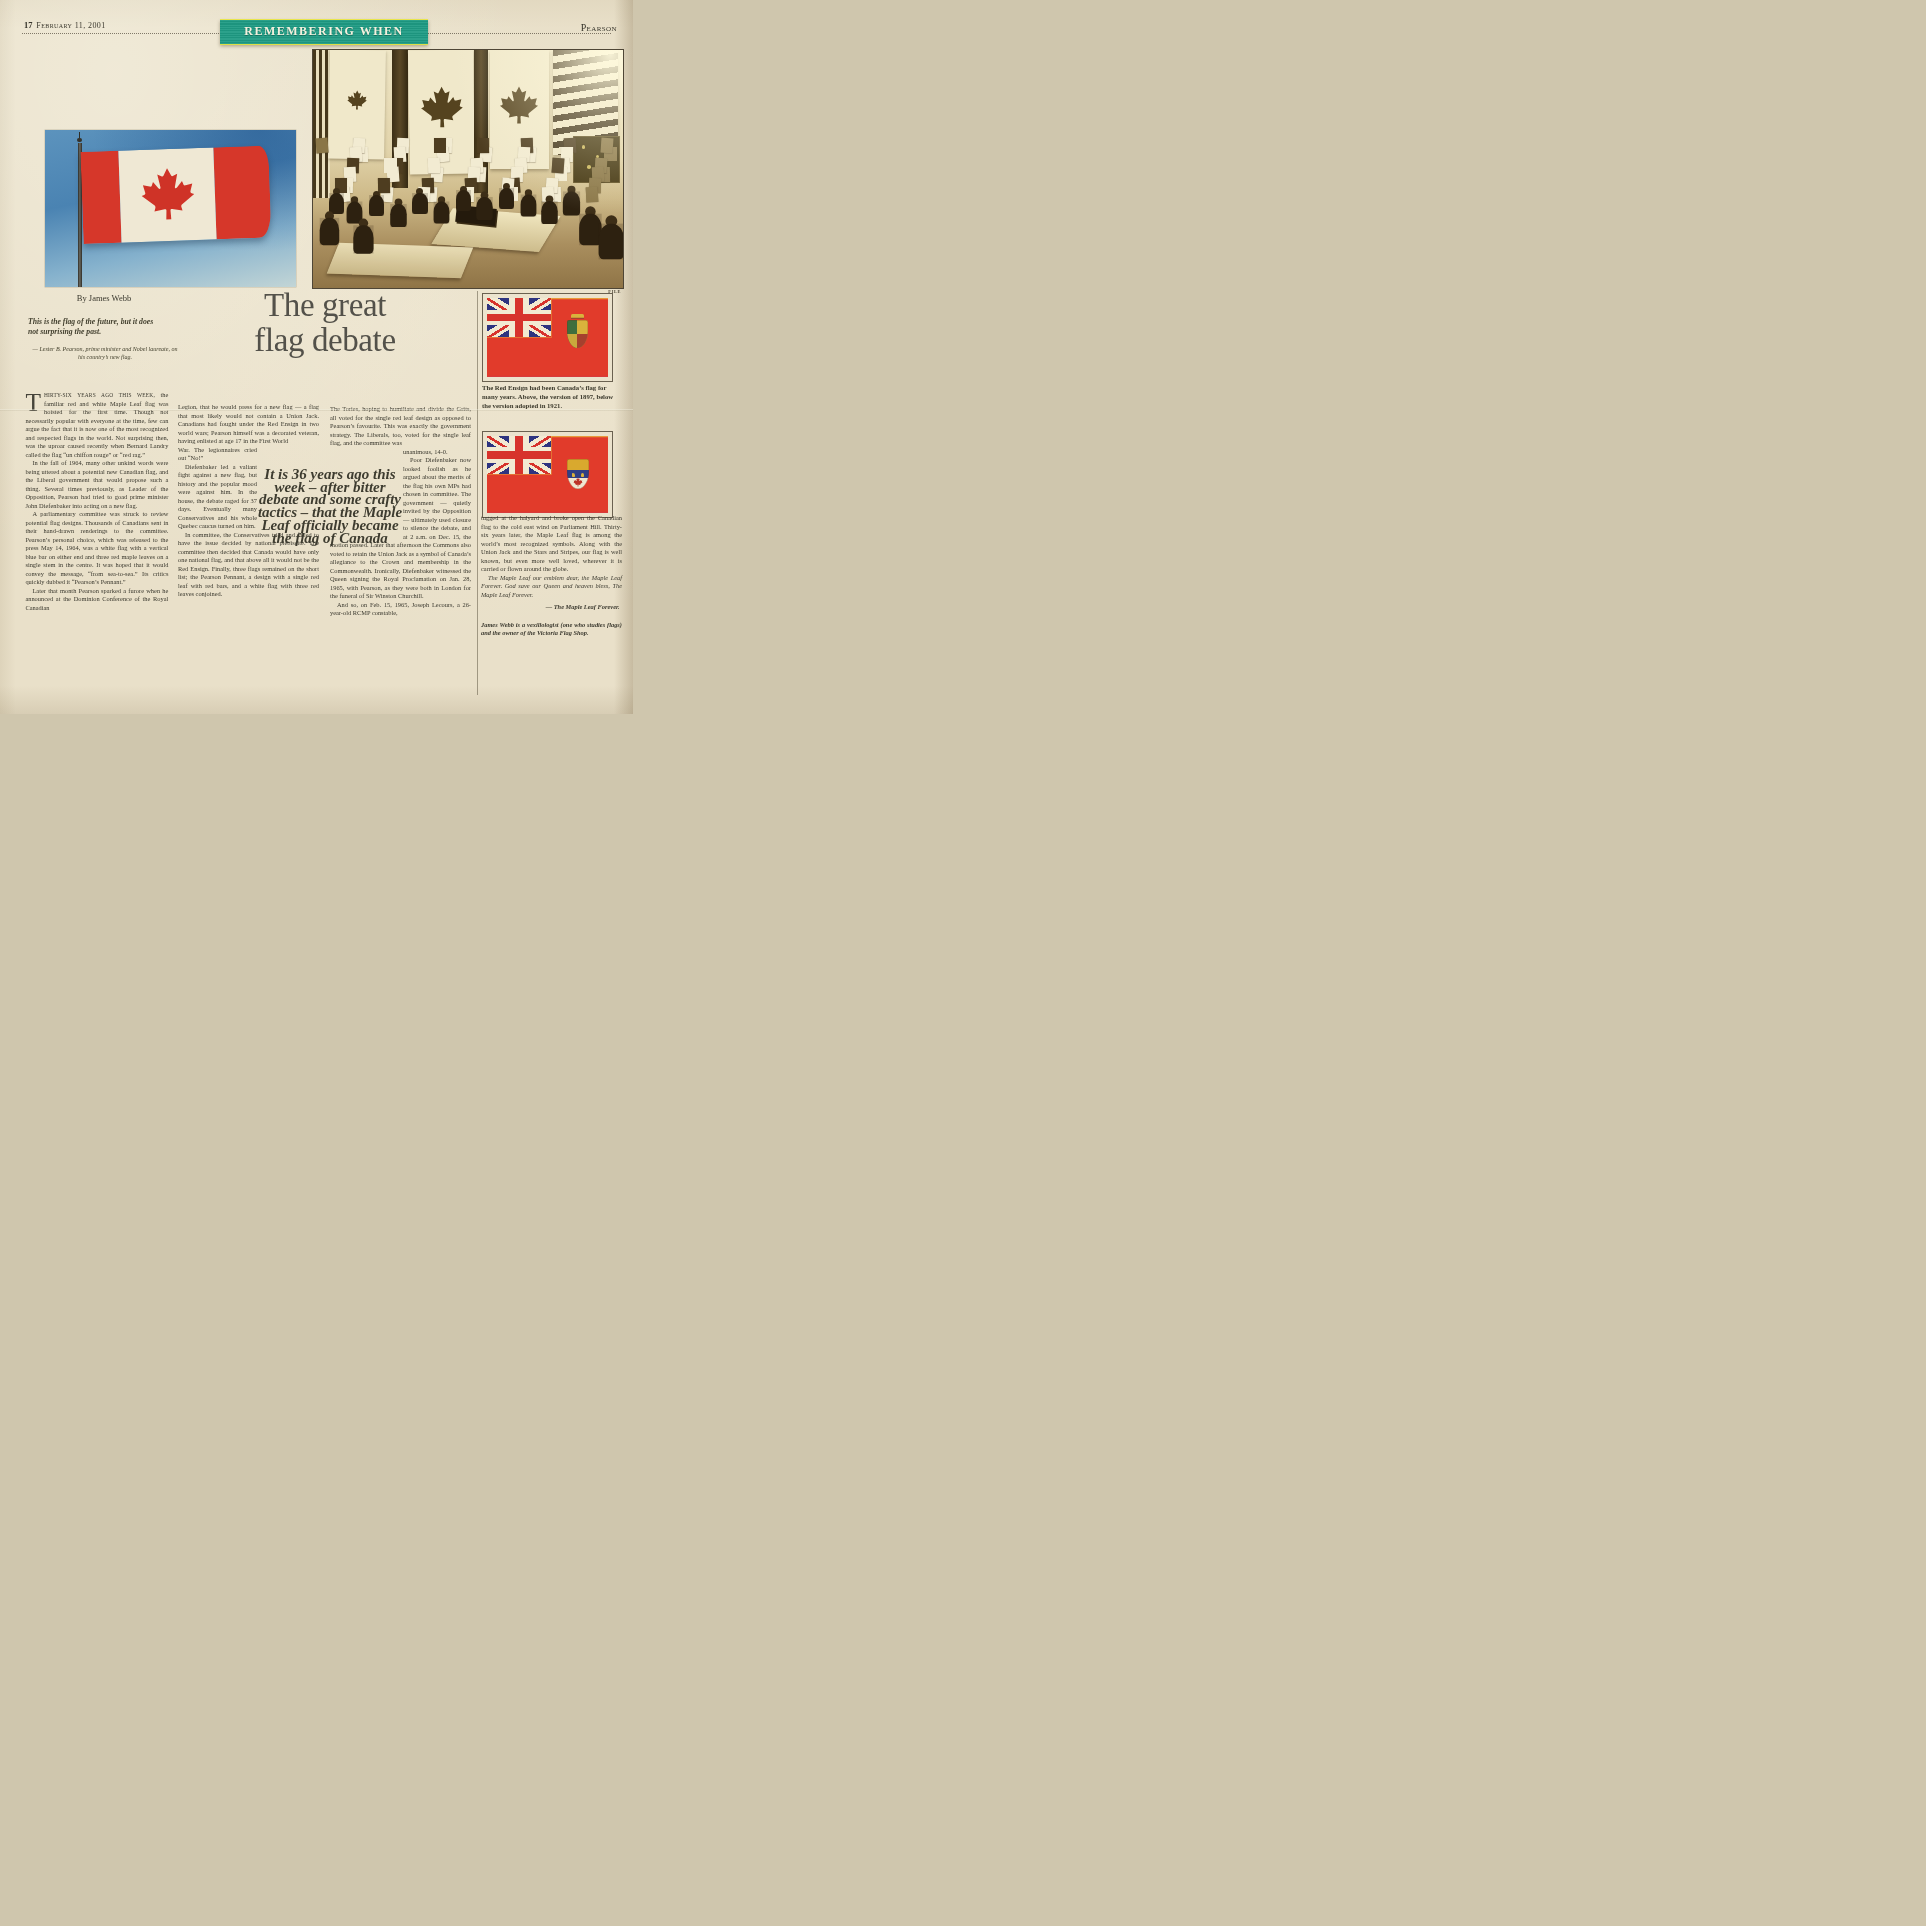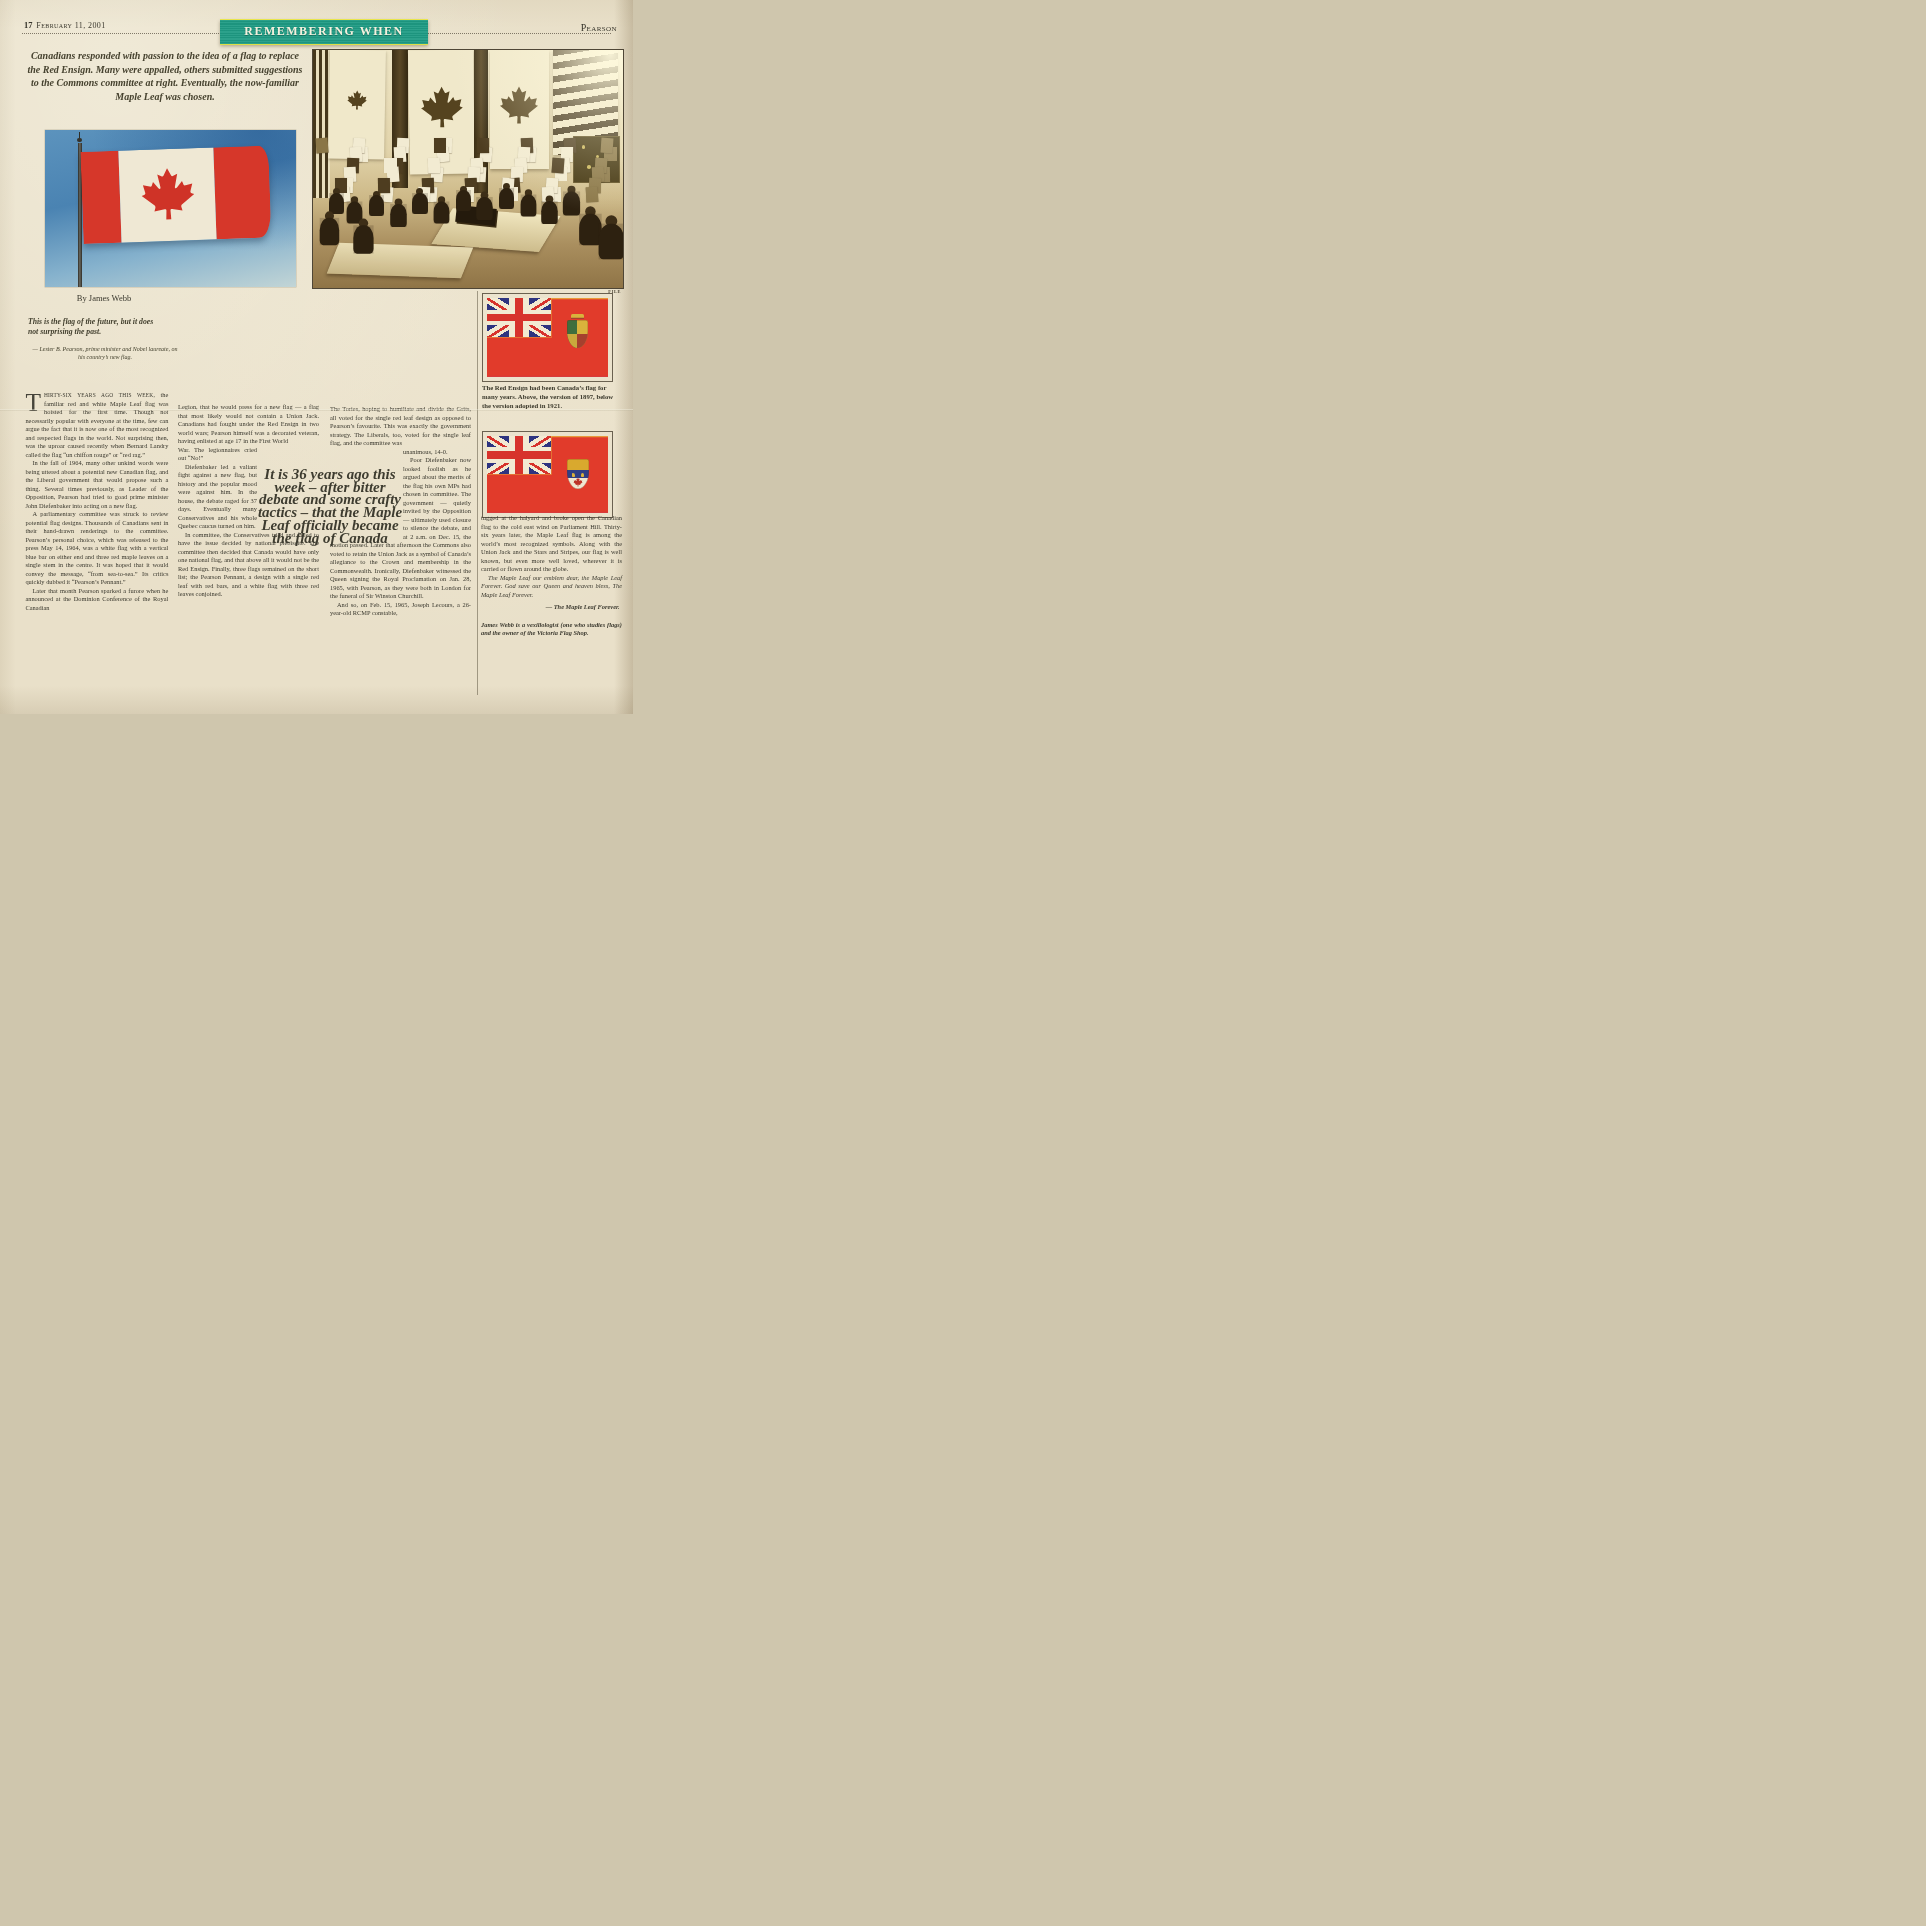--- a/index.html
+++ b/index.html
@@ -185,21 +185,20 @@
   <div class="rule-top"></div>
   <div class="folio">
     <span class="pagenum">17</span>
     <span class="issuedate">February 11, 2001</span>
   </div>
   <div class="banner">
     <span class="banner-text">Remembering When</span>
   </div>
   <div class="masthead">Pearson</div>
 
-  <p class="intro">Canadians responded with passion to the idea of a flag to replace the Red Ensign. Many were appalled, others submitted suggestions to the Commons committee at right. Eventually, the now-familiar Maple Leaf was chosen.</p>
 
   <div class="flag-photo">
     <div class="pole-finial"></div>
     <div class="flag-pole"></div>
     <div class="canada-flag">
       <div class="band-red hoist"></div>
       <div class="band-white centre">
         <span class="leaf">
           <svg viewBox="0 0 150 150" width="58" height="58">
               <use href="#maple"></use>
@@ -319,20 +318,24 @@
         <span class="man" style="left: 3%; top: 72%; transform: scale(1.3);"></span>
         <span class="man" style="left: 14%; top: 75%; transform: scale(1.35);"></span>
       </div>
   </div>
   <div class="file-credit">FILE</div>
 
   <div class="byline">By James Webb</div>
   <p class="pearson-quote">This is the flag of the future, but it does not surprising the past.</p>
   <p class="pearson-attrib">— Lester B. Pearson,  prime minister and Nobel laureate, on his country’s new flag.</p>
 
+  <h1 class="headline">
+    <span>The great</span>
+    <span>flag debate</span>
+  </h1>
 
   <div class="ensign-frame ef1">
     <div class="ensign">
       <div class="uj"></div>
       <div class="crown"></div>
       <div class="shield shield97"></div>
     </div>
   </div>
 
   <p class="ensign-caption">The Red Ensign had been Canada’s flag for many years. Above, the version of 1897, below the version adopted in 1921.</p>

